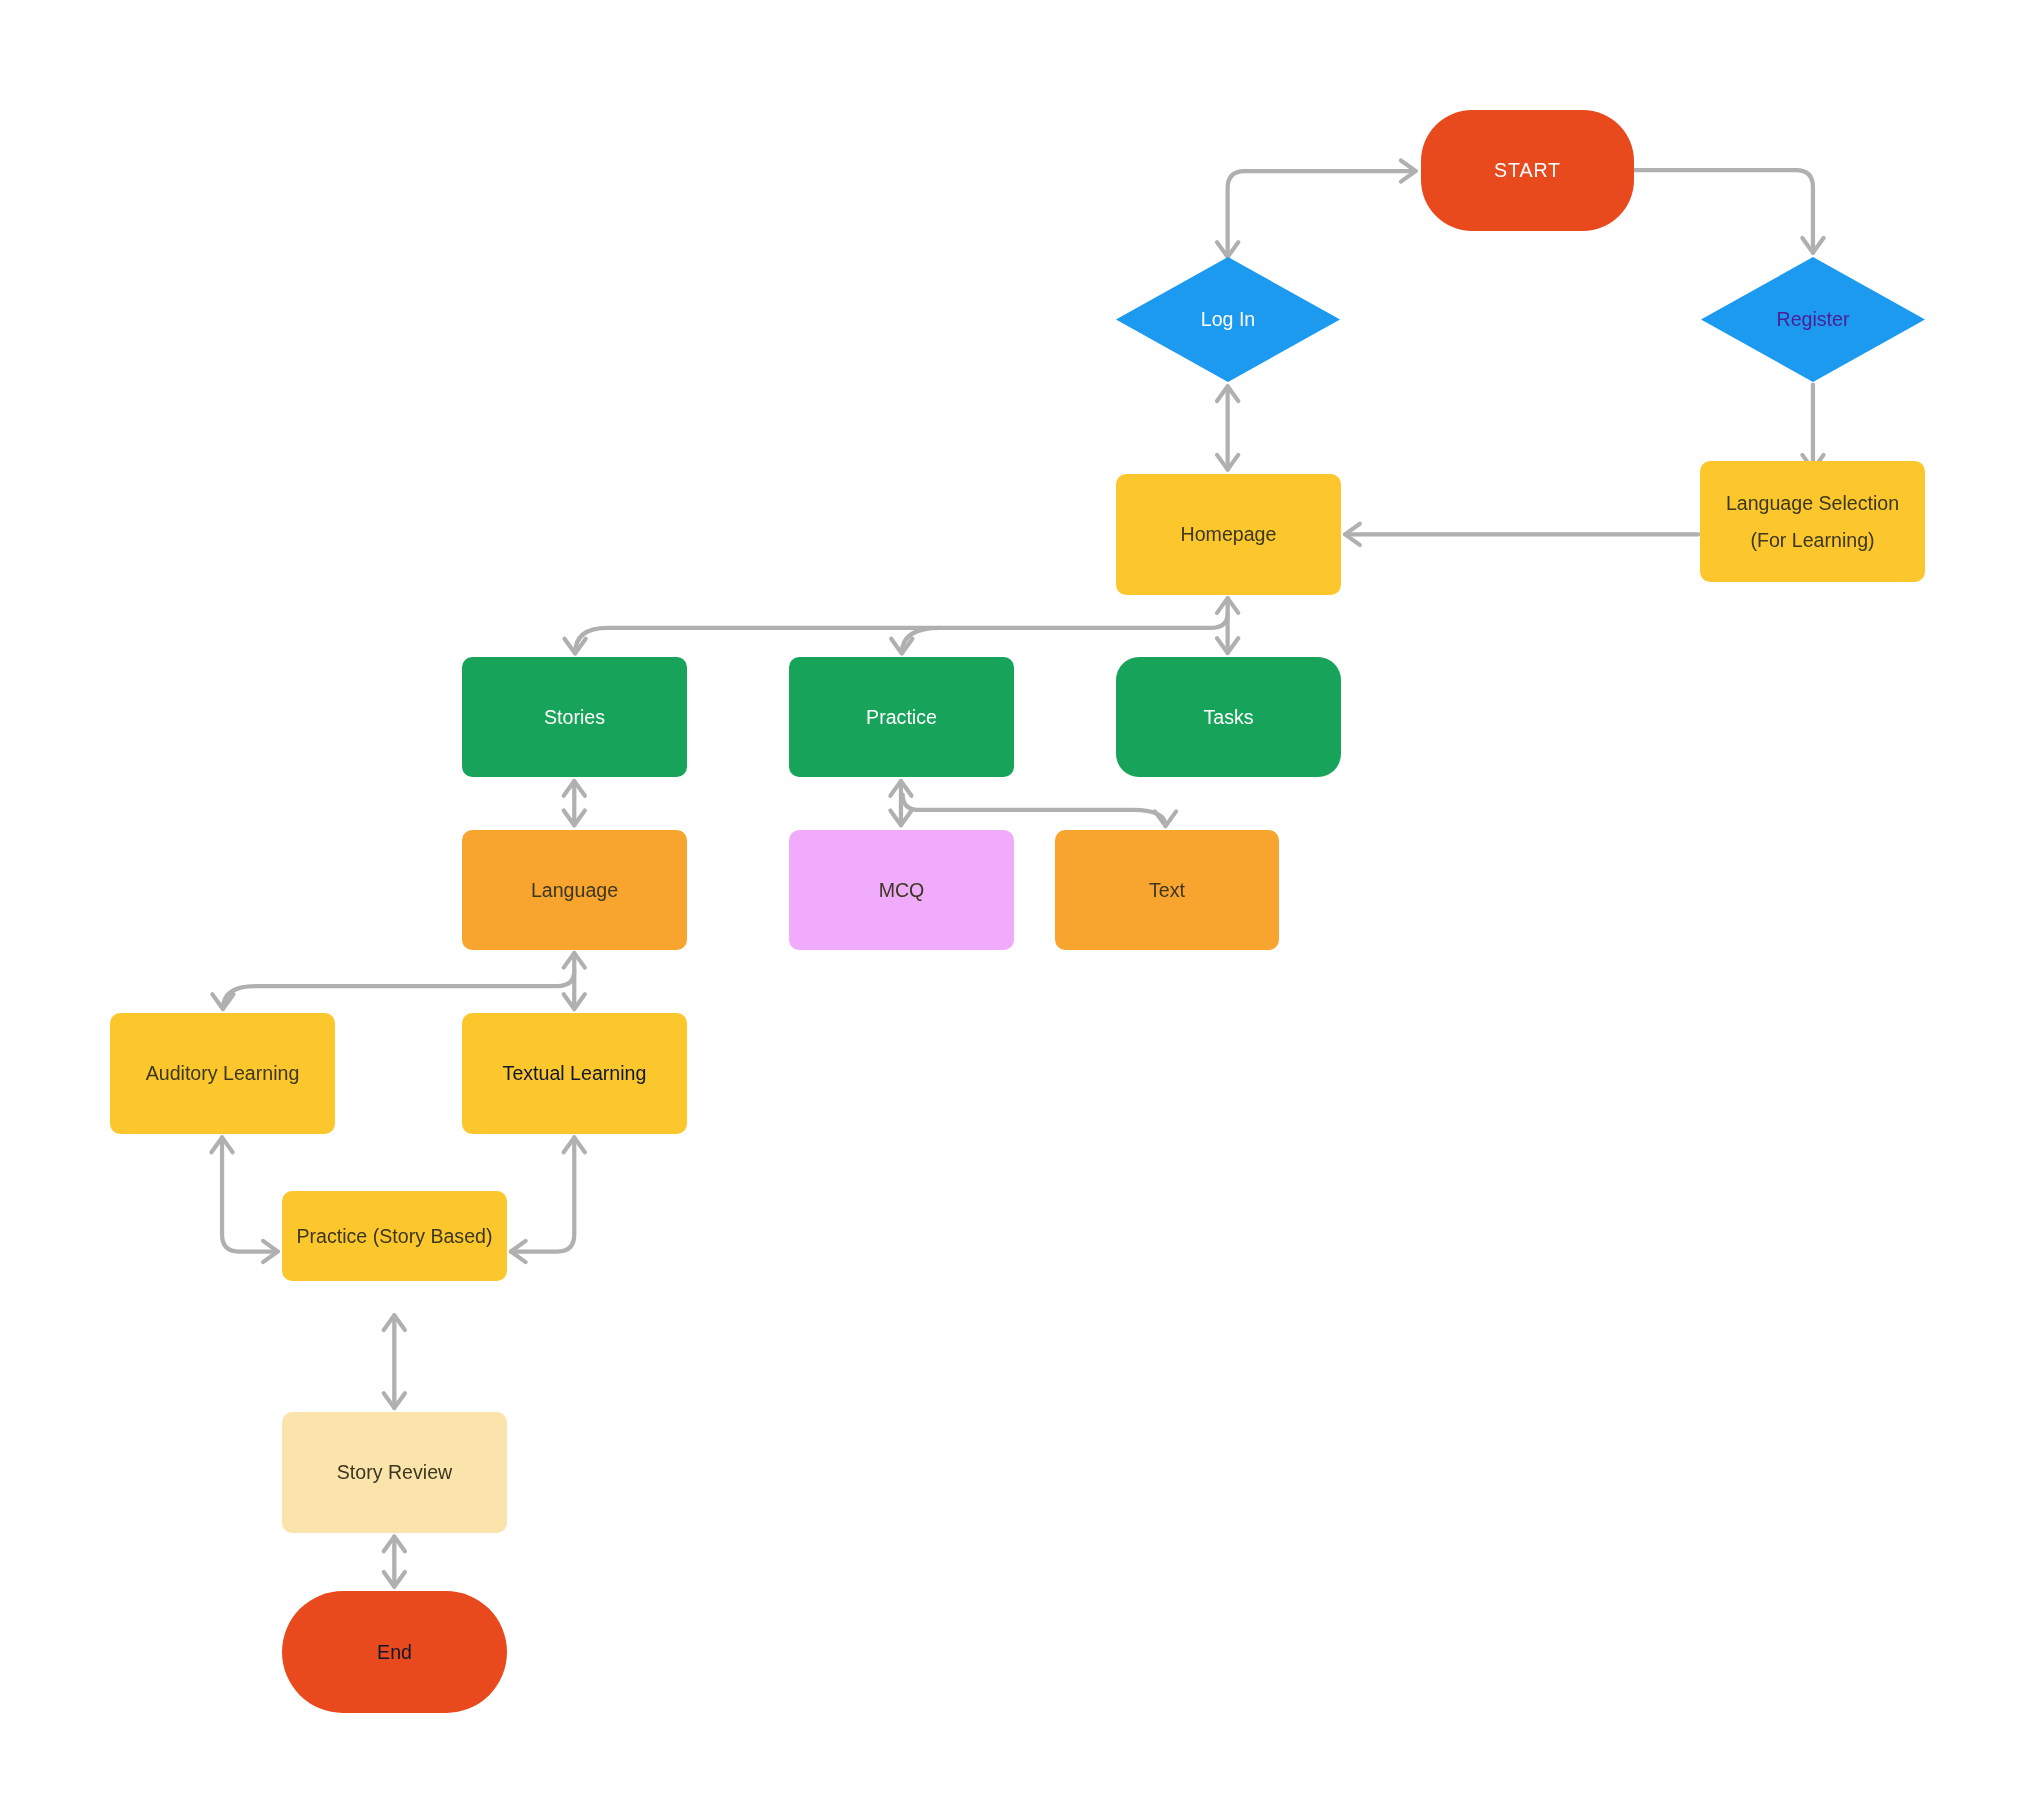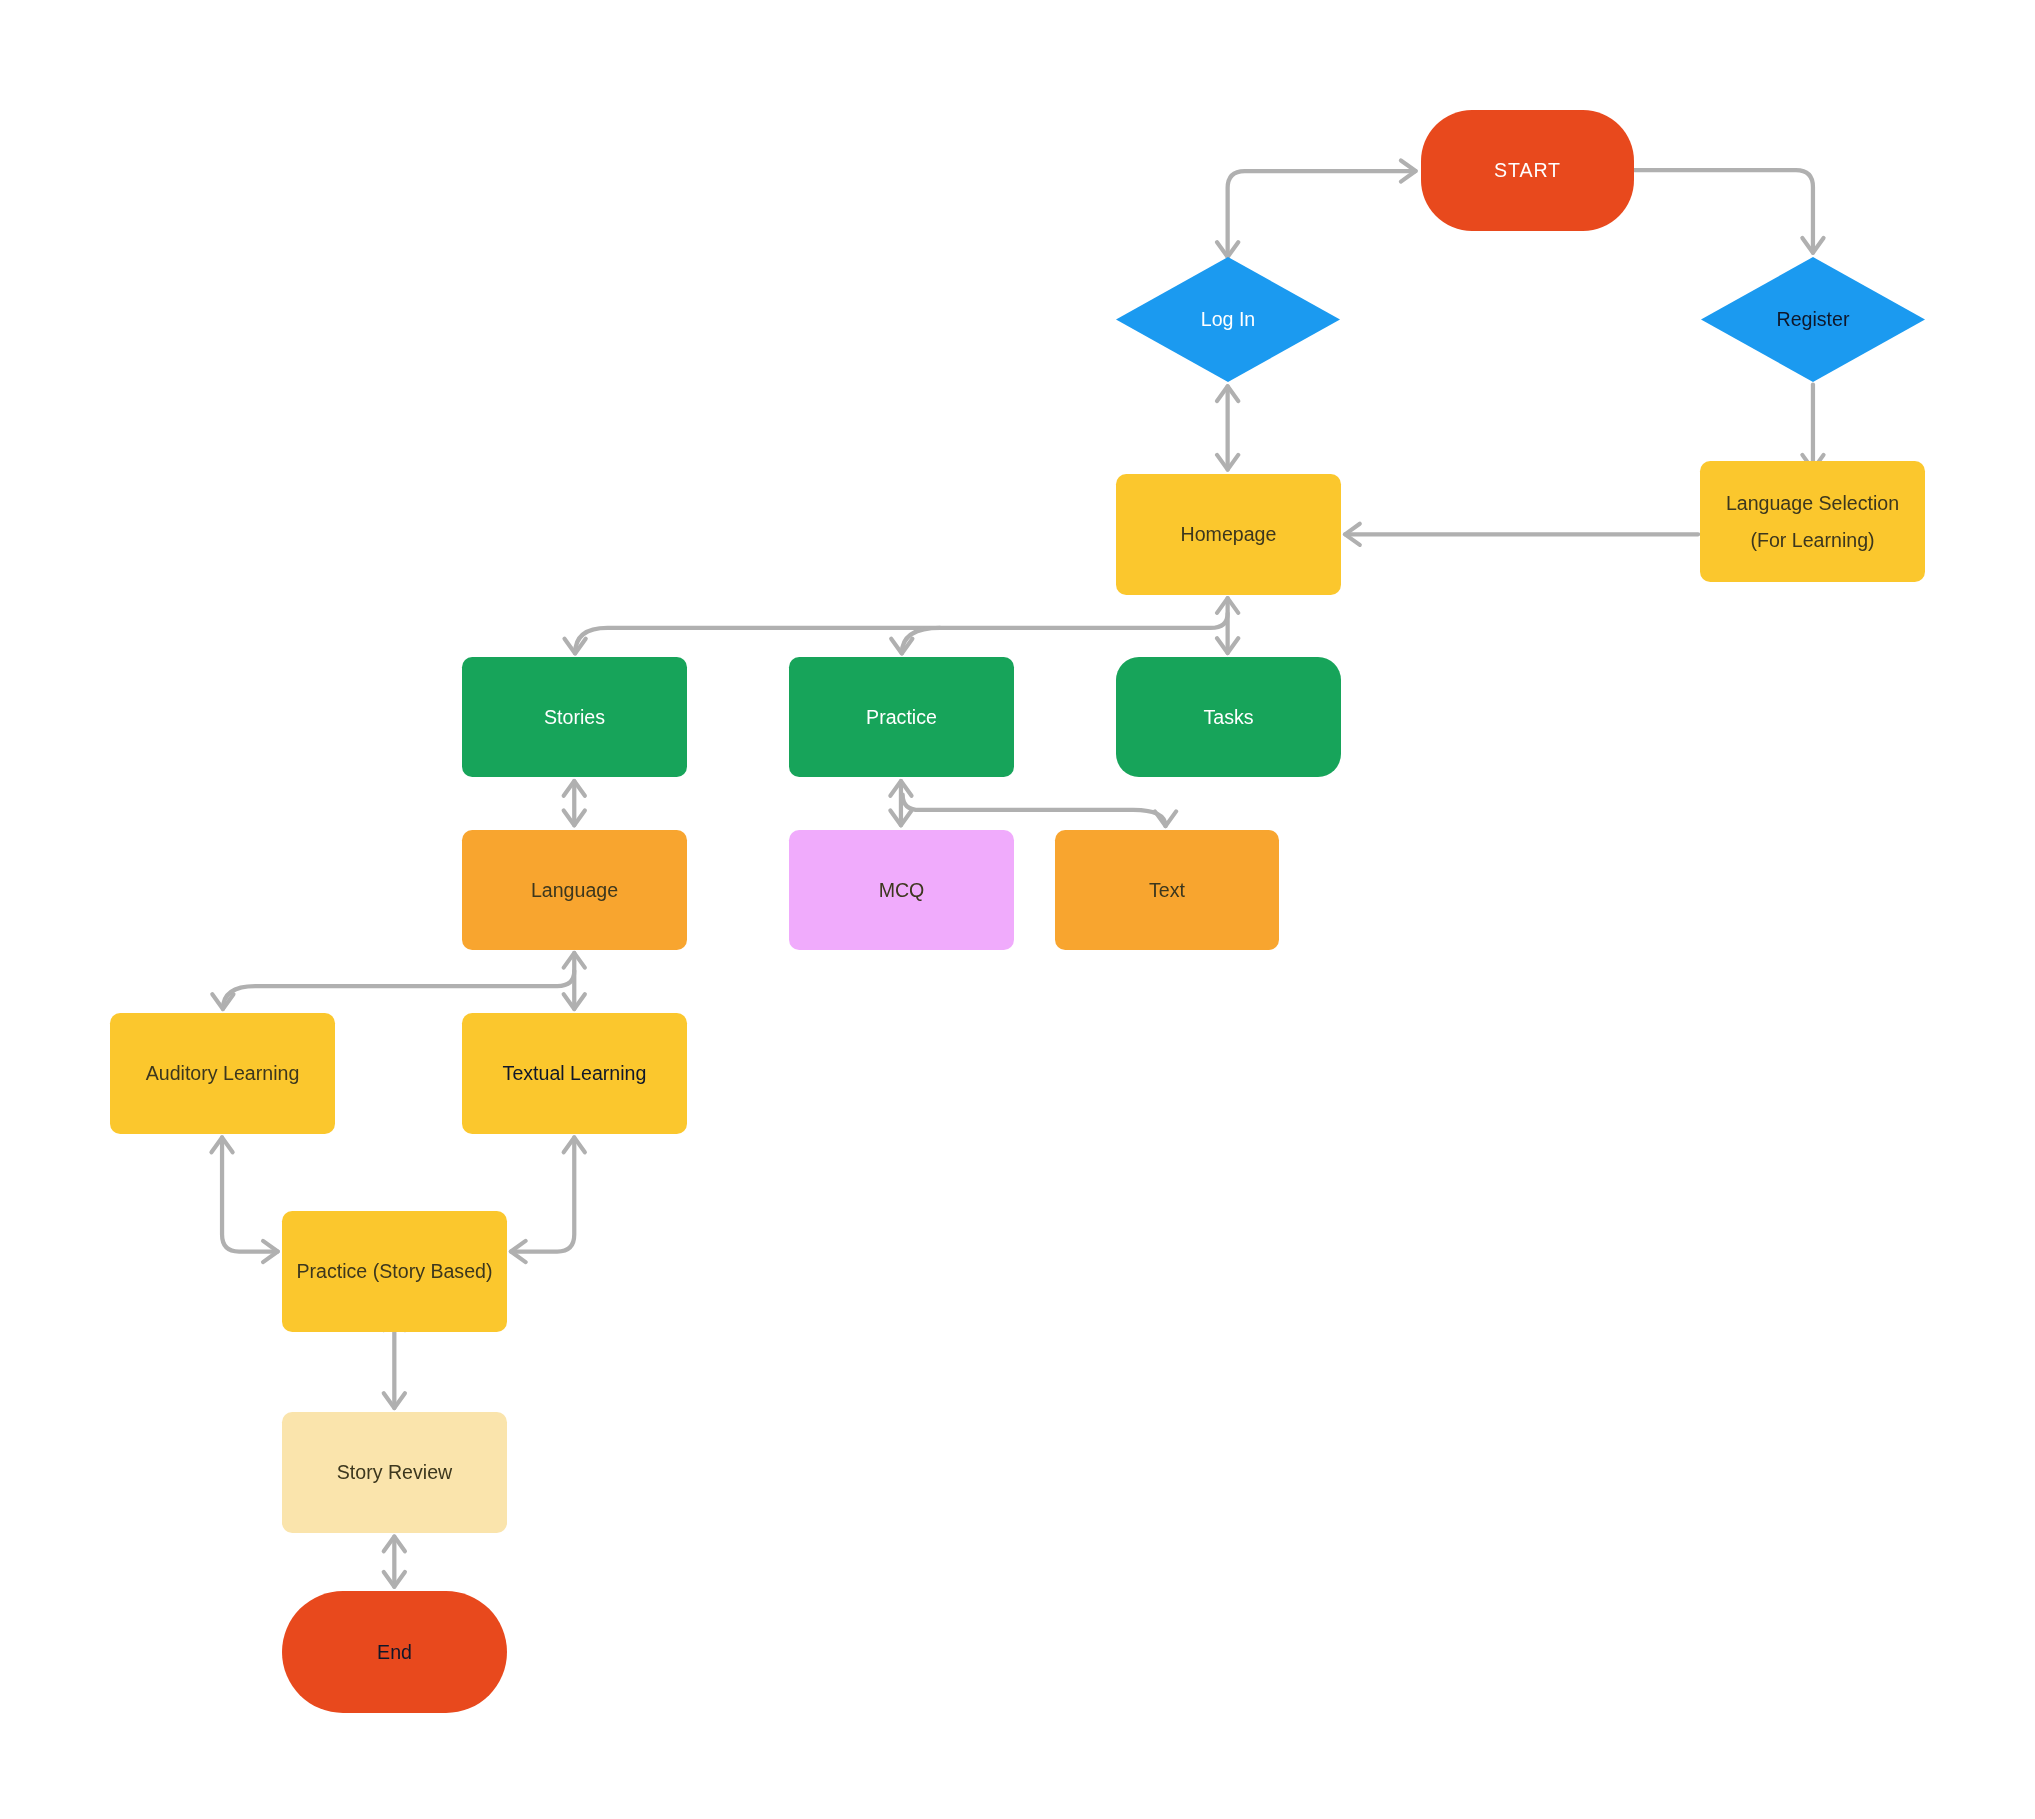--- a/index.html
+++ b/index.html
@@ -40,21 +40,21 @@
   .p-home    {left:1116px; top:474px; width:225px; height:121px;}
   .p-langsel {left:1700px; top:450px; width:225px; height:121px;margin-top:11px;}
   .p-stories {left:462px; top:657px; width:225px; height:120px;}
   .p-practice{left:789px; top:657px; width:225px; height:120px;}
   .p-tasks   {left:1116px; top:657px; width:225px; height:120px;}
   .p-language{left:462px; top:830px; width:225px; height:120px;}
   .p-mcq     {left:789px; top:830px; width:225px; height:120px;}
   .p-text    {left:1055px; top:830px; width:224px; height:120px;}
   .p-auditory{left:110px;  top:1013px; width:225px; height:121px;}
   .p-textual {left:462px; top:1013px; width:225px; height:121px;}
-  .p-psb     {left:282px;  top:1191px; width:225px; height:121px;margin-top:20px;}
+  .p-psb     {left:282px;  top:1191px; width:225px; height:90px;}
   .p-review  {left:282px;  top:1412px; width:225px; height:121px;}
   .p-end     {left:282px;  top:1591px; width:225px; height:122px;}
 </style>
 </head>
 <body>
 
 <div id="canvas">
 
   <svg id="edges" viewBox="0 0 4784 4276" xmlns="http://www.w3.org/2000/svg">
     <defs>
@@ -87,21 +87,21 @@
   </svg>
 
   <div class="node start-cap p-start" style="background: rgb(232, 73, 29); color: rgb(255, 255, 255);">
     <span>START</span>
   </div>
 
   <div class="node diamond p-login" style="background: rgb(27, 154, 240); color: rgb(255, 255, 255);">
     <span>Log In</span>
   </div>
 
-  <div class="node diamond p-register" style="background: rgb(27, 154, 240); color: #0f172a;">
+  <div class="node diamond p-register" style="background: rgb(27, 154, 240); color: #4c1d95;">
     <span>Register</span>
   </div>
 
   <div class="node p-home" style="background: rgb(251, 199, 45); color: rgb(60, 55, 30);">
     <span>Homepage</span>
   </div>
 
   <div class="node p-langsel" style="background: rgb(251, 199, 45); color: rgb(60, 55, 30);">
     <span>Language Selection (For Learning)</span>
   </div>

